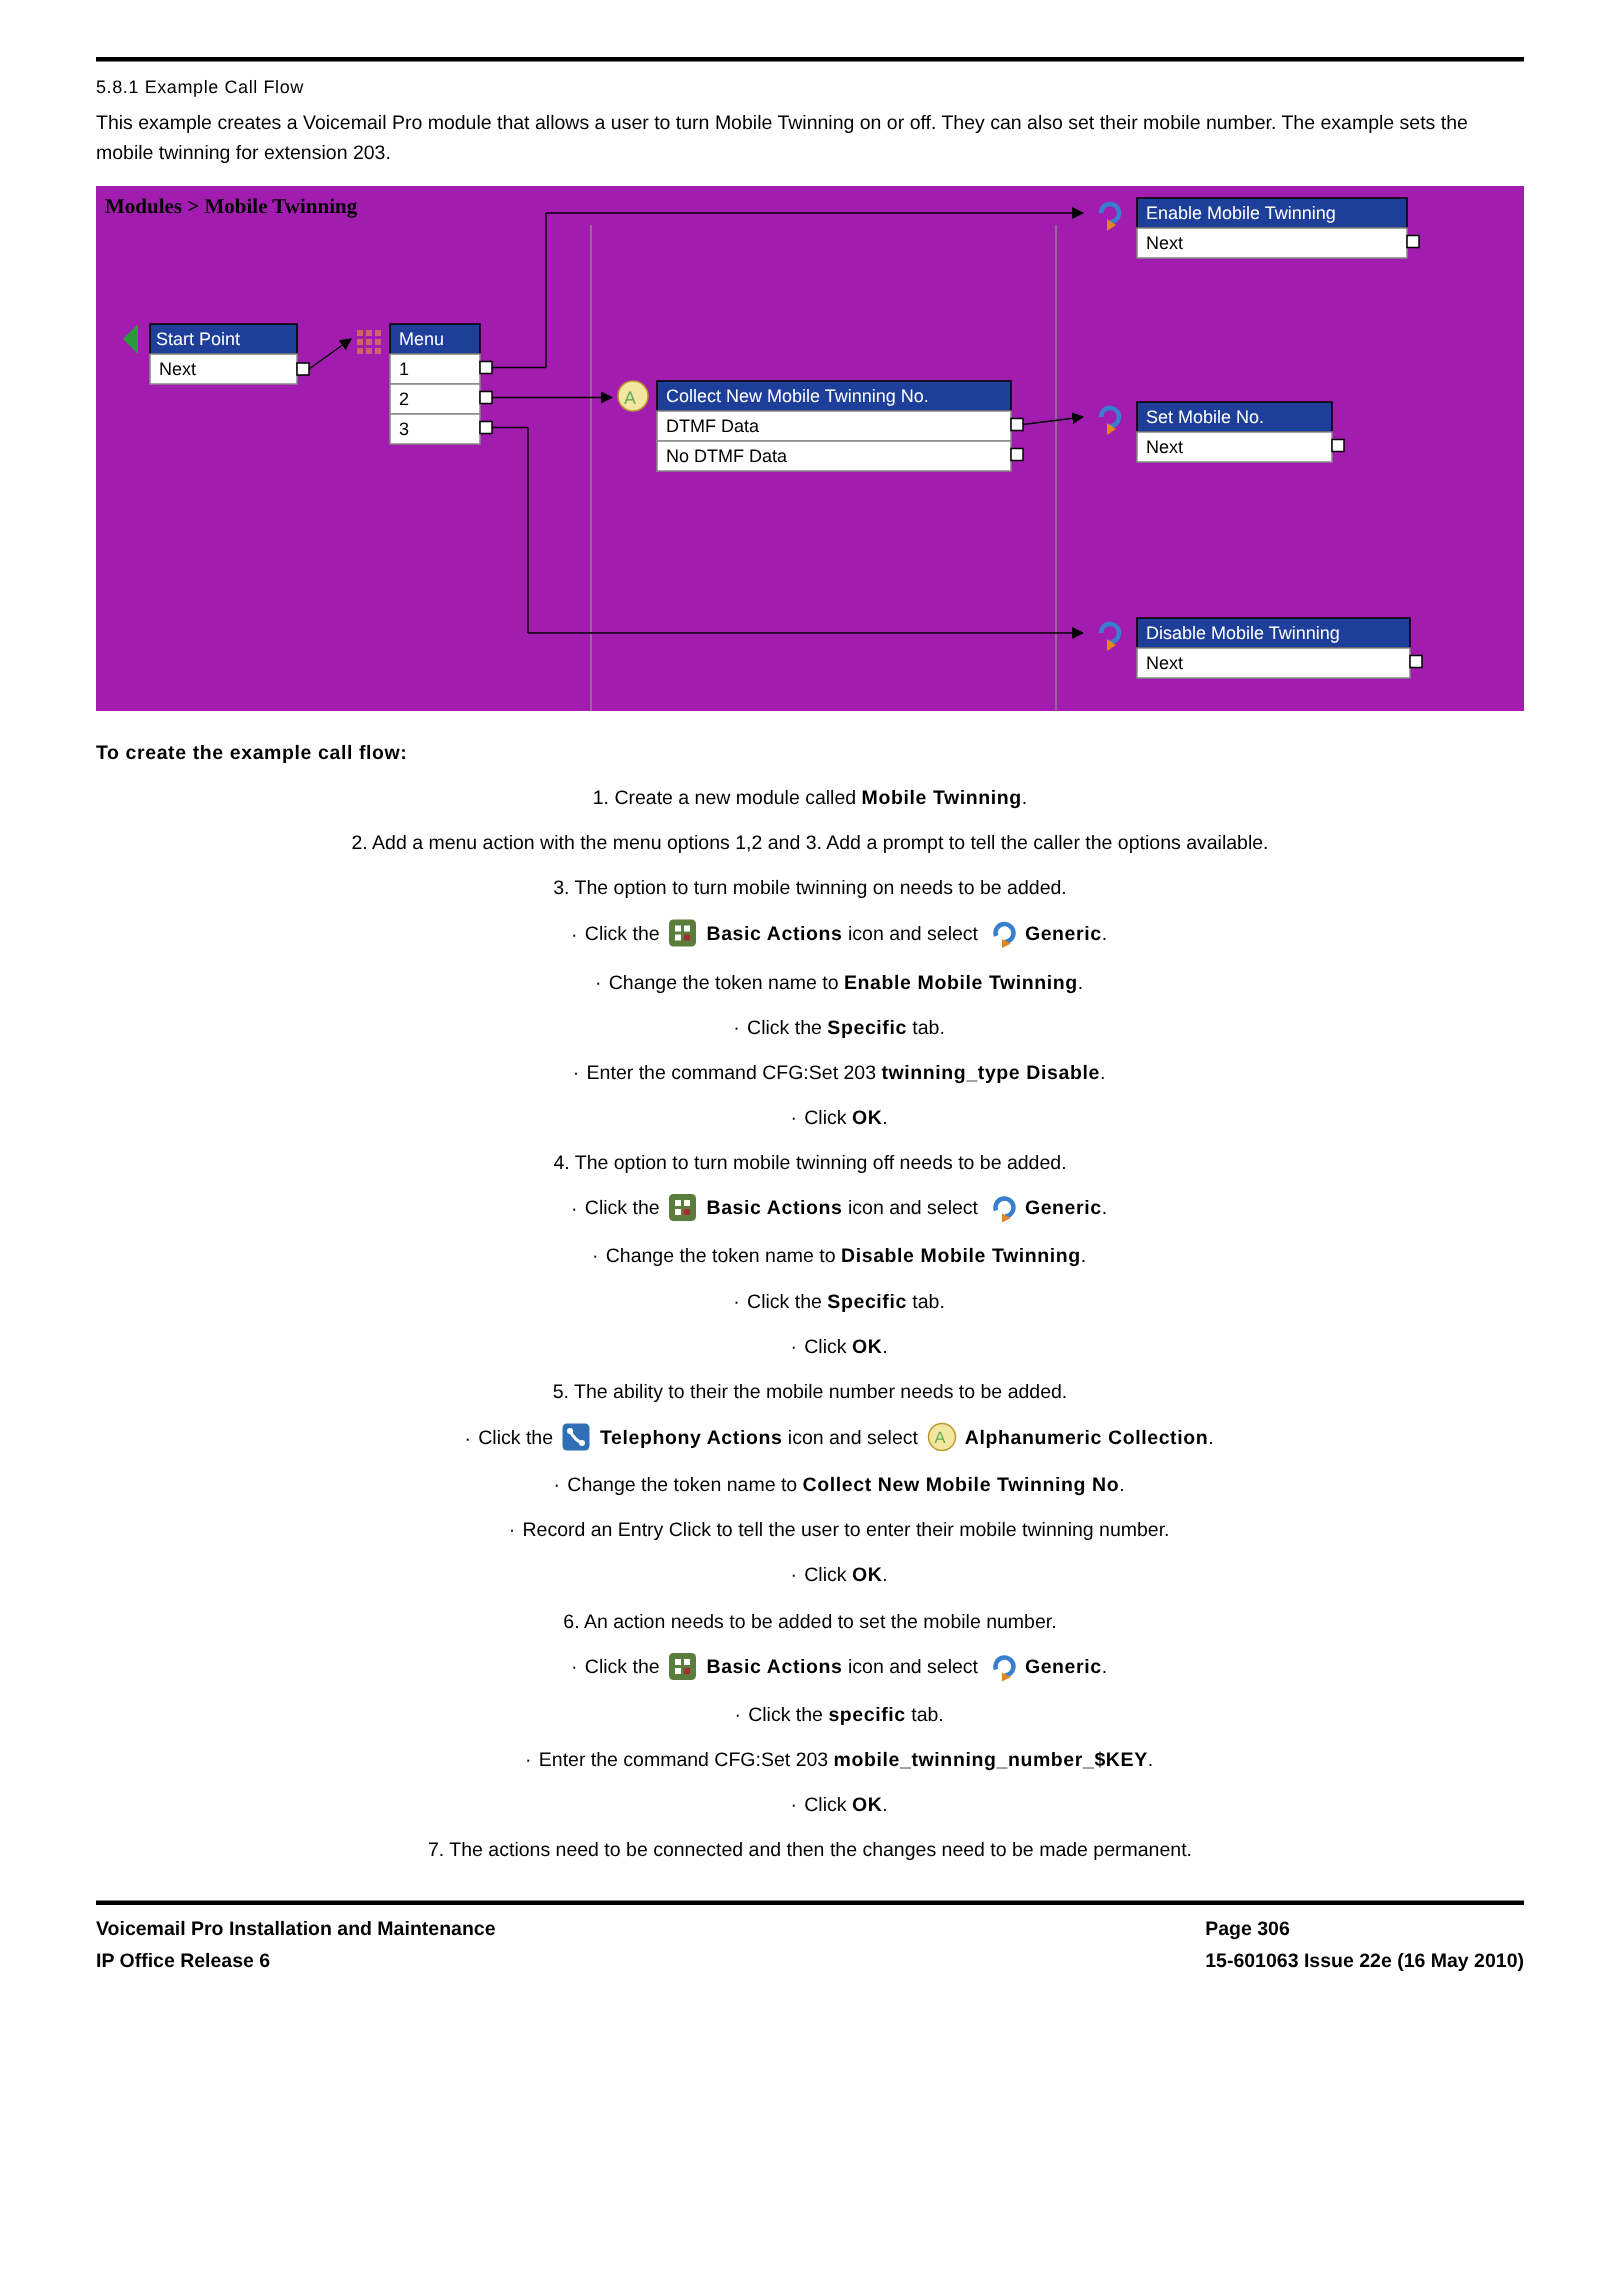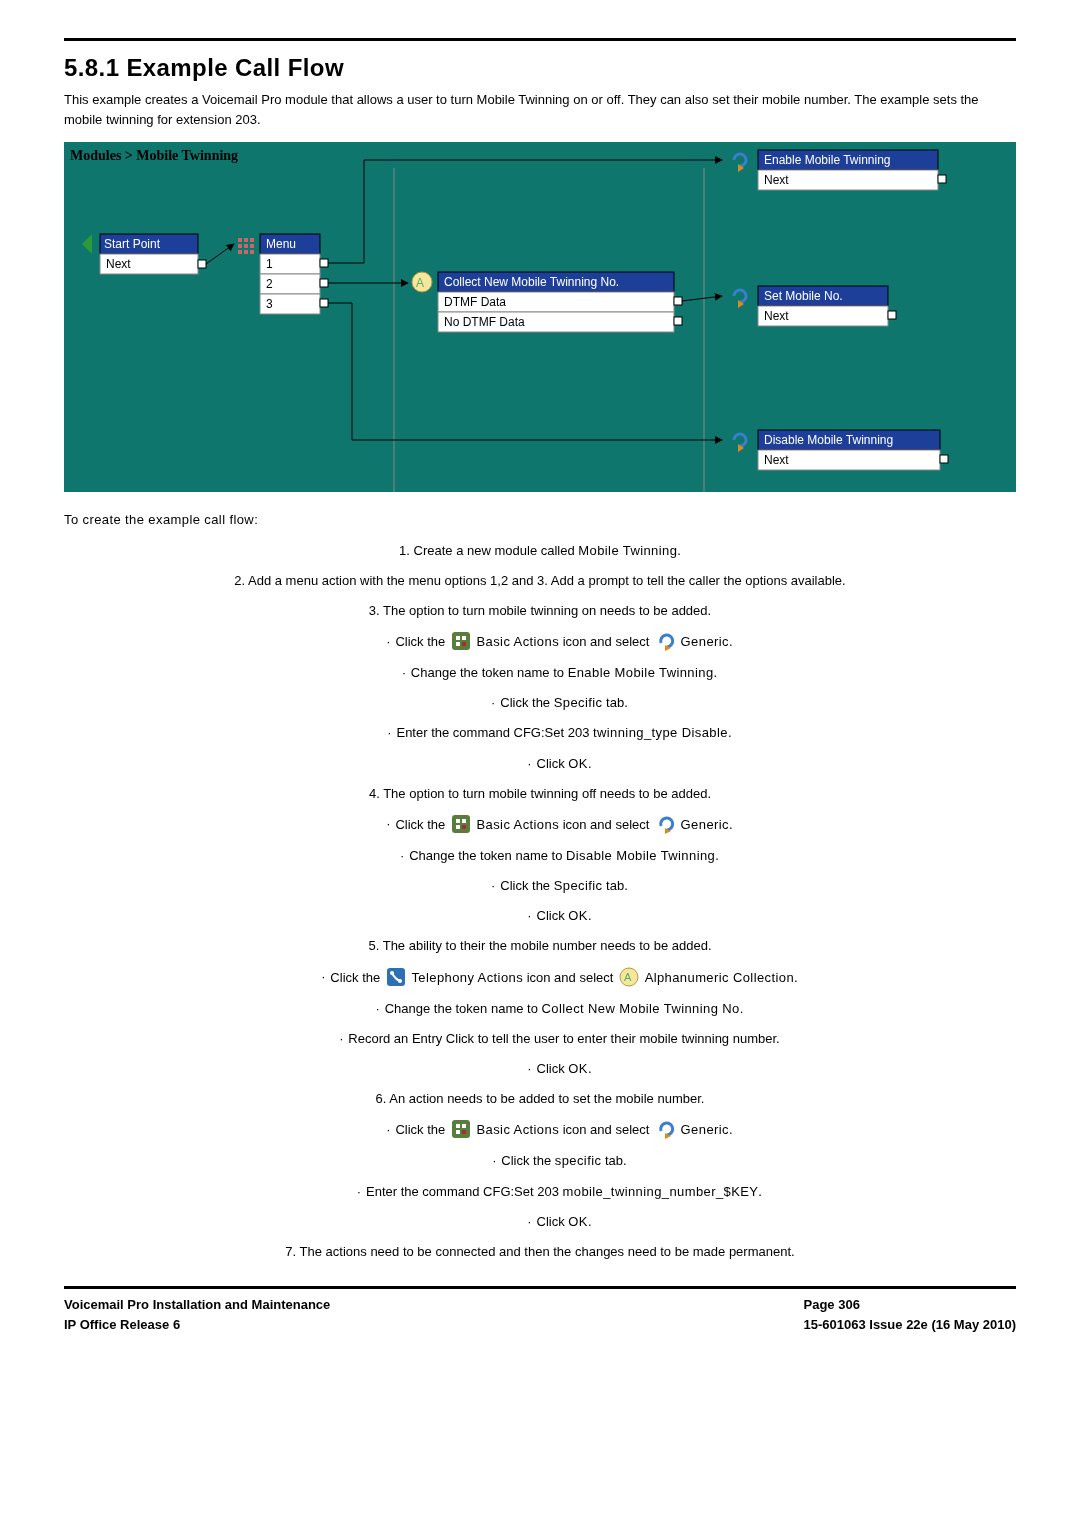--- a/index.html
+++ b/index.html
@@ -7,44 +7,44 @@
   font-family: Verdana, Arial, sans-serif;
   font-size: 13px;
   color: #000;
   background: #fff;
   width: 1080px;
   padding: 38px 64px 24px 64px;
   line-height: 1.55;
 }
 .toprule { border-top: 3px solid #000; margin-bottom: 8px; }
 h1 {
-  font-size: 24px;
-  font-weight: bold;
+  font-size: 12px;
+  font-weight: normal;
   margin: 6px 0 4px 0;
   letter-spacing: 0.4px;
 }
 .intro { margin: 2px 0 12px 0; }
 .diagram {
   width: 100%;
-  background: #0f766e;
+  background: #a21caf;
 }
 .diagram svg { display: block; }
 .section-lead { margin-top: 18px; letter-spacing: 0.6px; }
 ol.main { list-style: none; margin-top: 10px; }
 ol.main > li { margin: 10px 0; text-align: center; }
 ol.main > li .num { display: inline; }
 ul.sub { list-style: none; margin: 8px 0 0 34px; }
 ul.sub > li { margin: 10px 0; }
 ul.sub > li .dot { display: inline-block; width: 14px; }
 .icon-box {
   display: inline-block;
   vertical-align: middle;
   margin: 0 2px -4px 2px;
 }
-.b { font-weight: normal; letter-spacing: 0.4px; }
+.b { font-weight: bold; letter-spacing: 0.4px; }
 .footer-rule { border-top: 3px solid #000; margin-top: 24px; }
 .footer {
   display: flex;
   justify-content: space-between;
   font-weight: bold;
   font-size: 13px;
   margin-top: 6px;
   gap: 17px;
 }
 .footer .right { }

